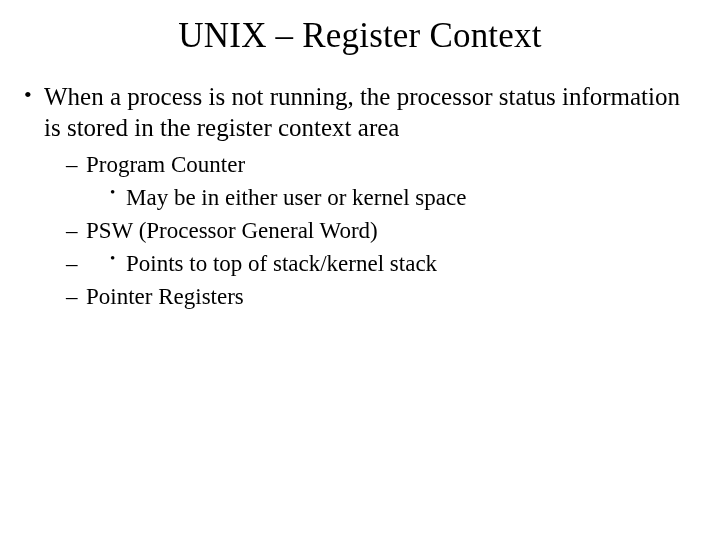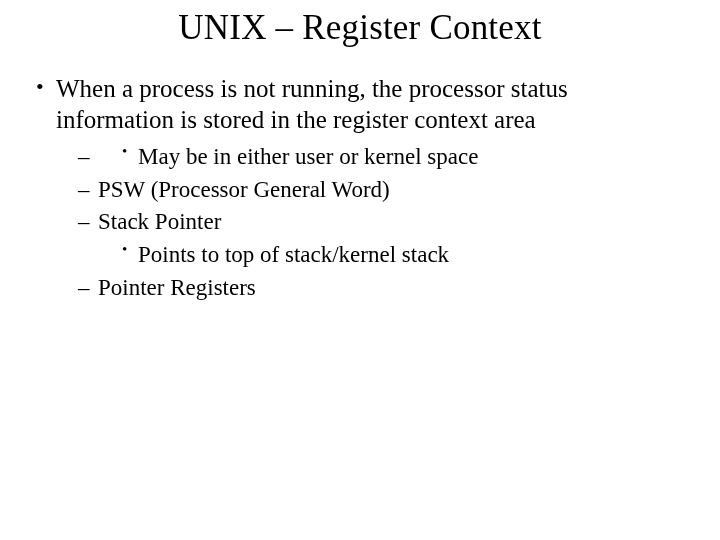--- a/index.html
+++ b/index.html
@@ -8,32 +8,32 @@
     width: 720px;
     height: 540px;
     background: #ffffff;
     font-family: "Times New Roman", Times, serif;
     color: #000;
   }
   .slide {
     width: 720px;
     height: 440px;
     box-sizing: border-box;
-    padding-top: 8px;
+    padding-top: 16px;
   }
   .title {
     text-align: center;
     font-size: 35px;
     font-weight: 400;
     margin: 0 0 26px 0;
     letter-spacing: 0.2px;
   }
   ul.level1 {
     list-style: none;
-    margin: 12px;
+    margin: 0;
     padding: 0 20px 0 20px;
   }
   ul.level1 > li {
     position: relative;
     padding-left: 24px;
     font-size: 25px;
     line-height: 1.22;
     margin-bottom: 2px;
   }
   ul.level1 > li::before {
@@ -84,31 +84,31 @@
 <body>
 
 <div class="slide">
   <h1 class="title">UNIX – Register Context</h1>
 
   <ul class="level1">
     <li>
       <span>When a process is not running, the processor status information is stored in the register context area</span>
       <ul class="level2">
         <li>
+          <span>Program Counter</span>
           <ul class="level3">
             <li>
               <span>May be in either user or kernel space</span>
             </li>
           </ul>
         </li>
         <li>
           <span>PSW (Processor General Word)</span>
         </li>
         <li>
-          <span>Stack Pointer</span>
           <ul class="level3">
             <li>
               <span>Points to top of stack/kernel stack</span>
             </li>
           </ul>
         </li>
         <li>
           <span>Pointer Registers</span>
         </li>
       </ul>

